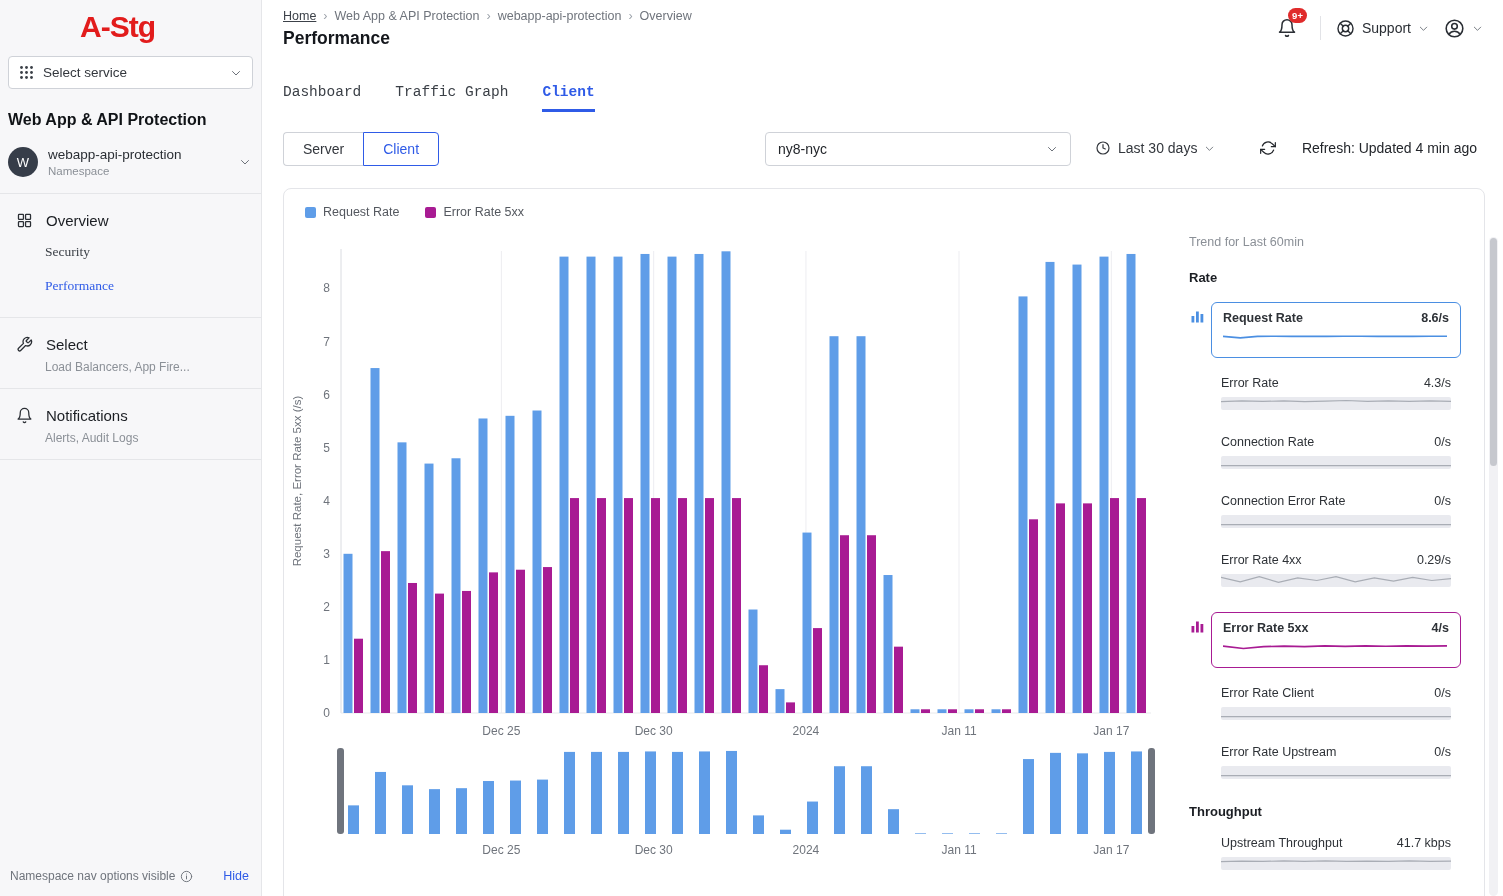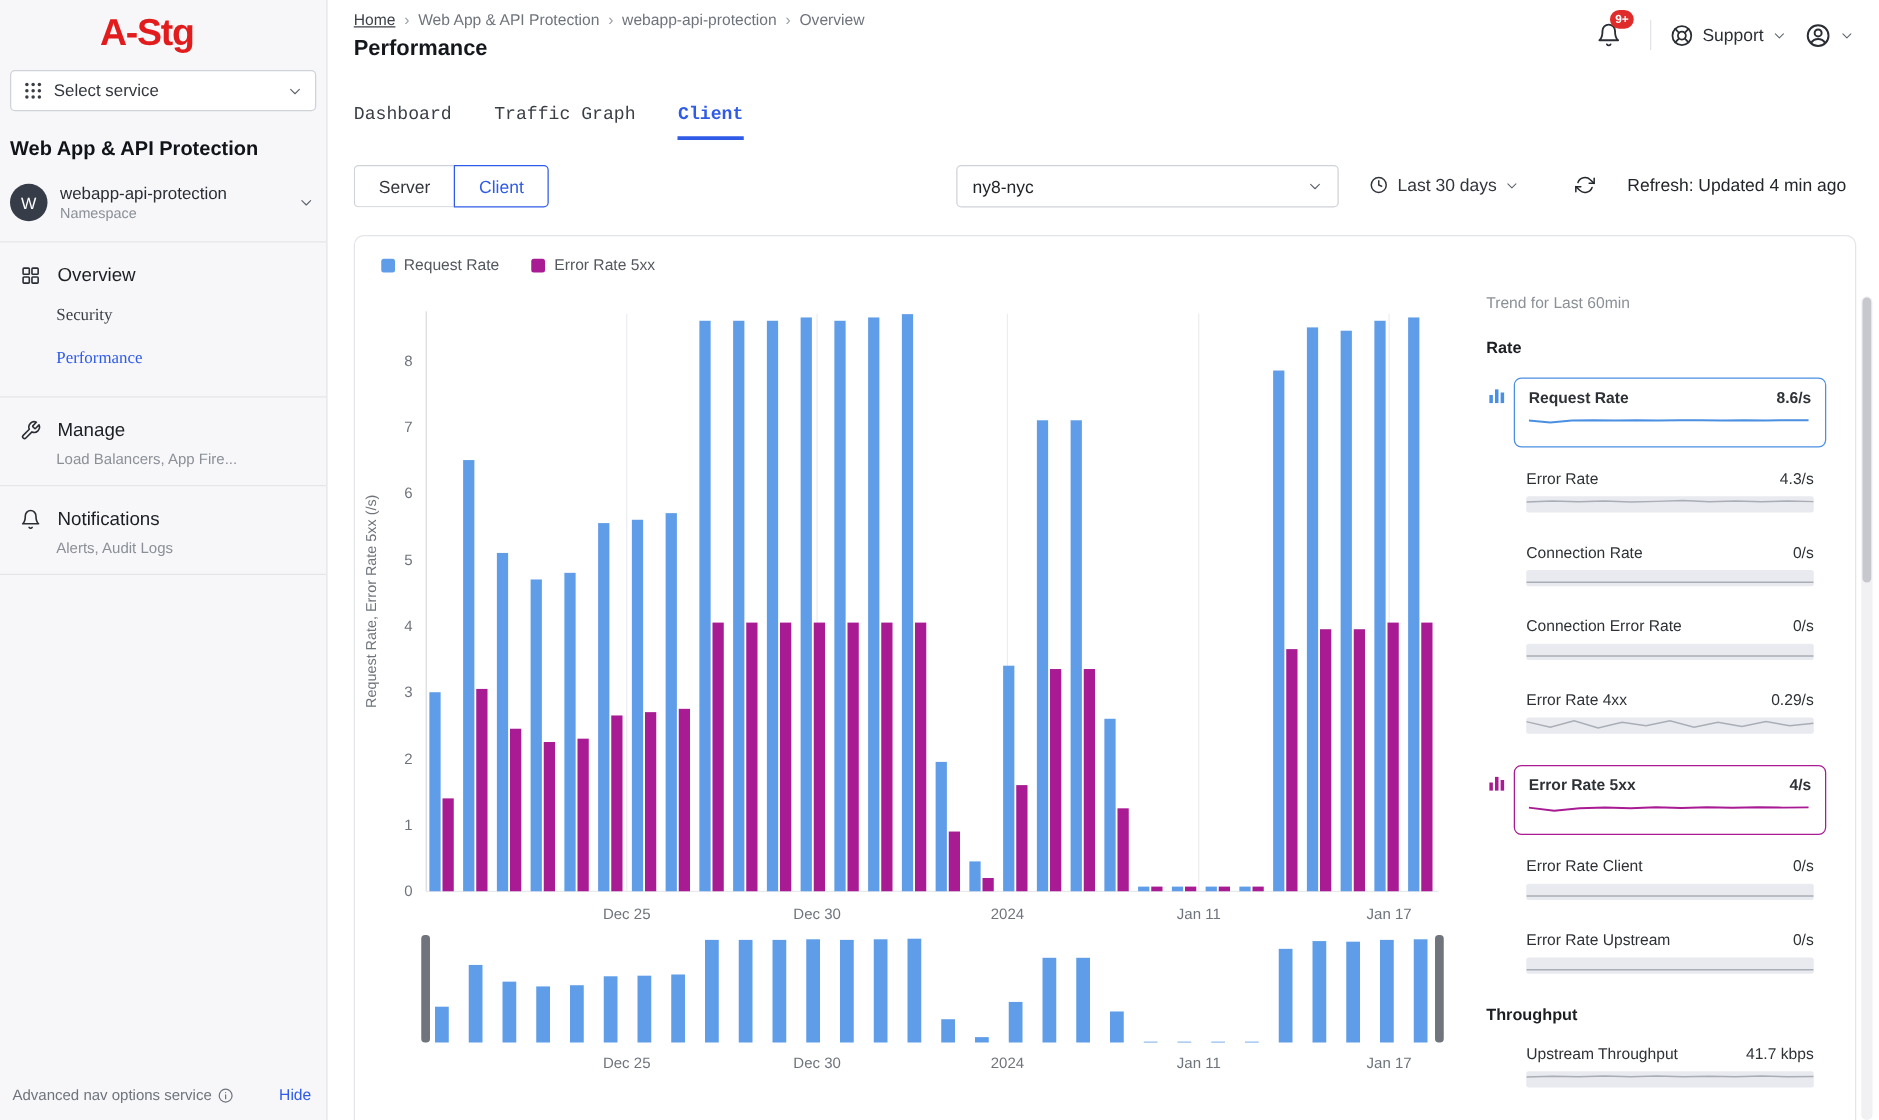--- a/index.html
+++ b/index.html
@@ -137,41 +137,41 @@
       <div class="nav-sub active">Performance</div>
     </div>
 
     <div class="nav-group">
       <div class="nav-item">
         <span class="nicon">
           <svg width="17" height="17" viewBox="0 0 24 24" class="icon-stroke">
               <path d="M14.7 6.3a1 1 0 0 0 0 1.4l1.6 1.6a1 1 0 0 0 1.4 0l3.77-3.77a6 6 0 0 1-7.94 7.94l-6.91 6.91a2.12 2.12 0 0 1-3-3l6.91-6.91a6 6 0 0 1 7.94-7.94l-3.76 3.76z"></path>
             </svg>
         </span>
-        <span>Manage</span>
+        <span>Select</span>
       </div>
       <div class="nav-subtitle">Load Balancers, App Fire...</div>
     </div>
 
     <div class="nav-group">
       <div class="nav-item">
         <span class="nicon">
           <svg width="17" height="17" viewBox="0 0 24 24" class="icon-stroke">
               <path d="M18 8A6 6 0 0 0 6 8c0 7-3 9-3 9h18s-3-2-3-9"></path>
               <path d="M13.73 21a2 2 0 0 1-3.46 0"></path>
             </svg>
         </span>
         <span>Notifications</span>
       </div>
       <div class="nav-subtitle">Alerts, Audit Logs</div>
     </div>
   </nav>
 
   <div class="sb-footer">
-    <span>Advanced nav options service</span>
+    <span>Namespace nav options visible</span>
     <span class="info">
       <svg width="13" height="13" viewBox="0 0 24 24" class="icon-stroke">
           <circle cx="12" cy="12" r="9.5"></circle>
           <line x1="12" y1="11" x2="12" y2="16.5"></line>
           <line x1="12" y1="7.4" x2="12" y2="7.5"></line>
         </svg>
     </span>
     <span class="hide-link">Hide</span>
   </div>
 </aside>

